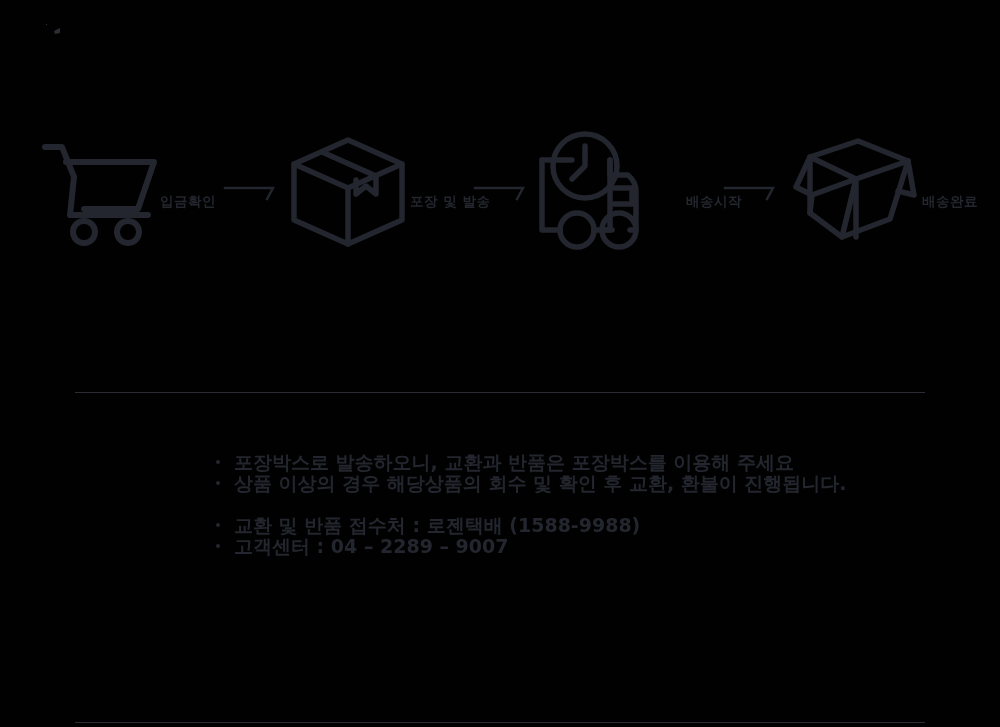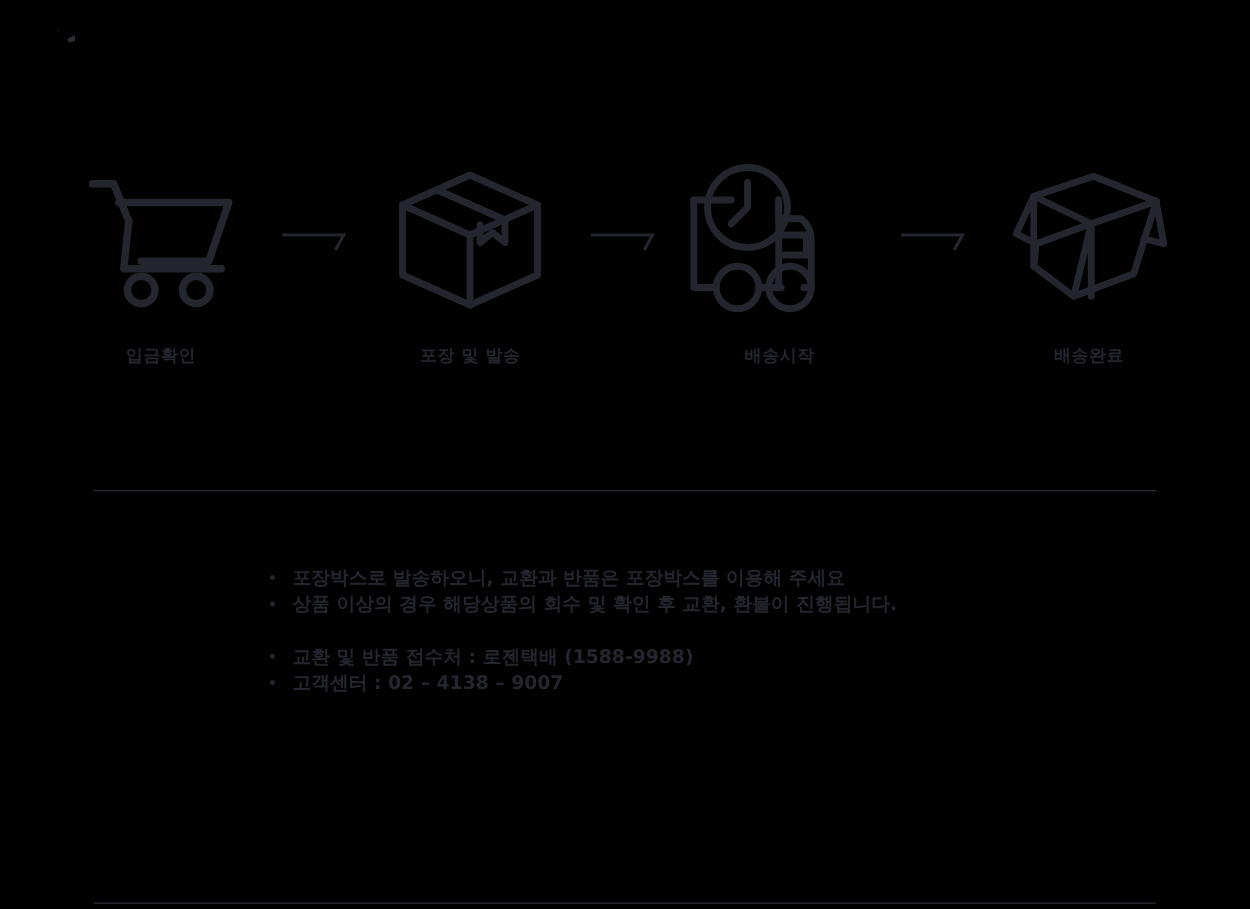--- a/index.html
+++ b/index.html
@@ -39,21 +39,20 @@
     top: 128px;
     width: 920px;
     height: 185px;
     display: flex;
     align-items: flex-start;
     justify-content: space-between;
   }
   .process-step {
     width: 180px;
     display: flex;
-    flex-direction: column;
     align-items: center;
   }
   .step-icon {
     height: 128px;
     display: flex;
     align-items: center;
     justify-content: center;
   }
   .step-icon svg { display: block; }
   .step-label {
@@ -90,21 +89,21 @@
     position: absolute;
     left: 212px;
     top: 452px;
     width: 740px;
   }
   .note-group { margin: 0; padding: 0; list-style: none; }
   .note-group + .note-group { margin-top: 22px; }
   .note-item {
     position: relative;
     padding-left: 22px;
-    font-size: 15px;
+    font-size: 19px;
     font-weight: 700;
     line-height: 20.5px;
     color: #23262e;
     white-space: nowrap;
   }
   .note-item::before {
     content: "";
     position: absolute;
     left: 4px;
     top: 8px;
@@ -226,20 +225,20 @@
 
   <div class="notes">
 
     <ul class="note-group">
       <li class="note-item">포장박스로 발송하오니, 교환과 반품은 포장박스를 이용해 주세요</li>
       <li class="note-item">상품 이상의 경우 해당상품의 회수 및 확인 후 교환, 환불이 진행됩니다.</li>
     </ul>
 
     <ul class="note-group">
       <li class="note-item">교환 및 반품 접수처 : 로젠택배 (1588-9988)</li>
-      <li class="note-item">고객센터 : 02 – 4138 – 9007</li>
+      <li class="note-item">고객센터 : 04 – 2289 – 9007</li>
     </ul>
 
   </div>
 
   <div class="divider divider-bottom"></div>
 
 </div>
 
 </body></html>

